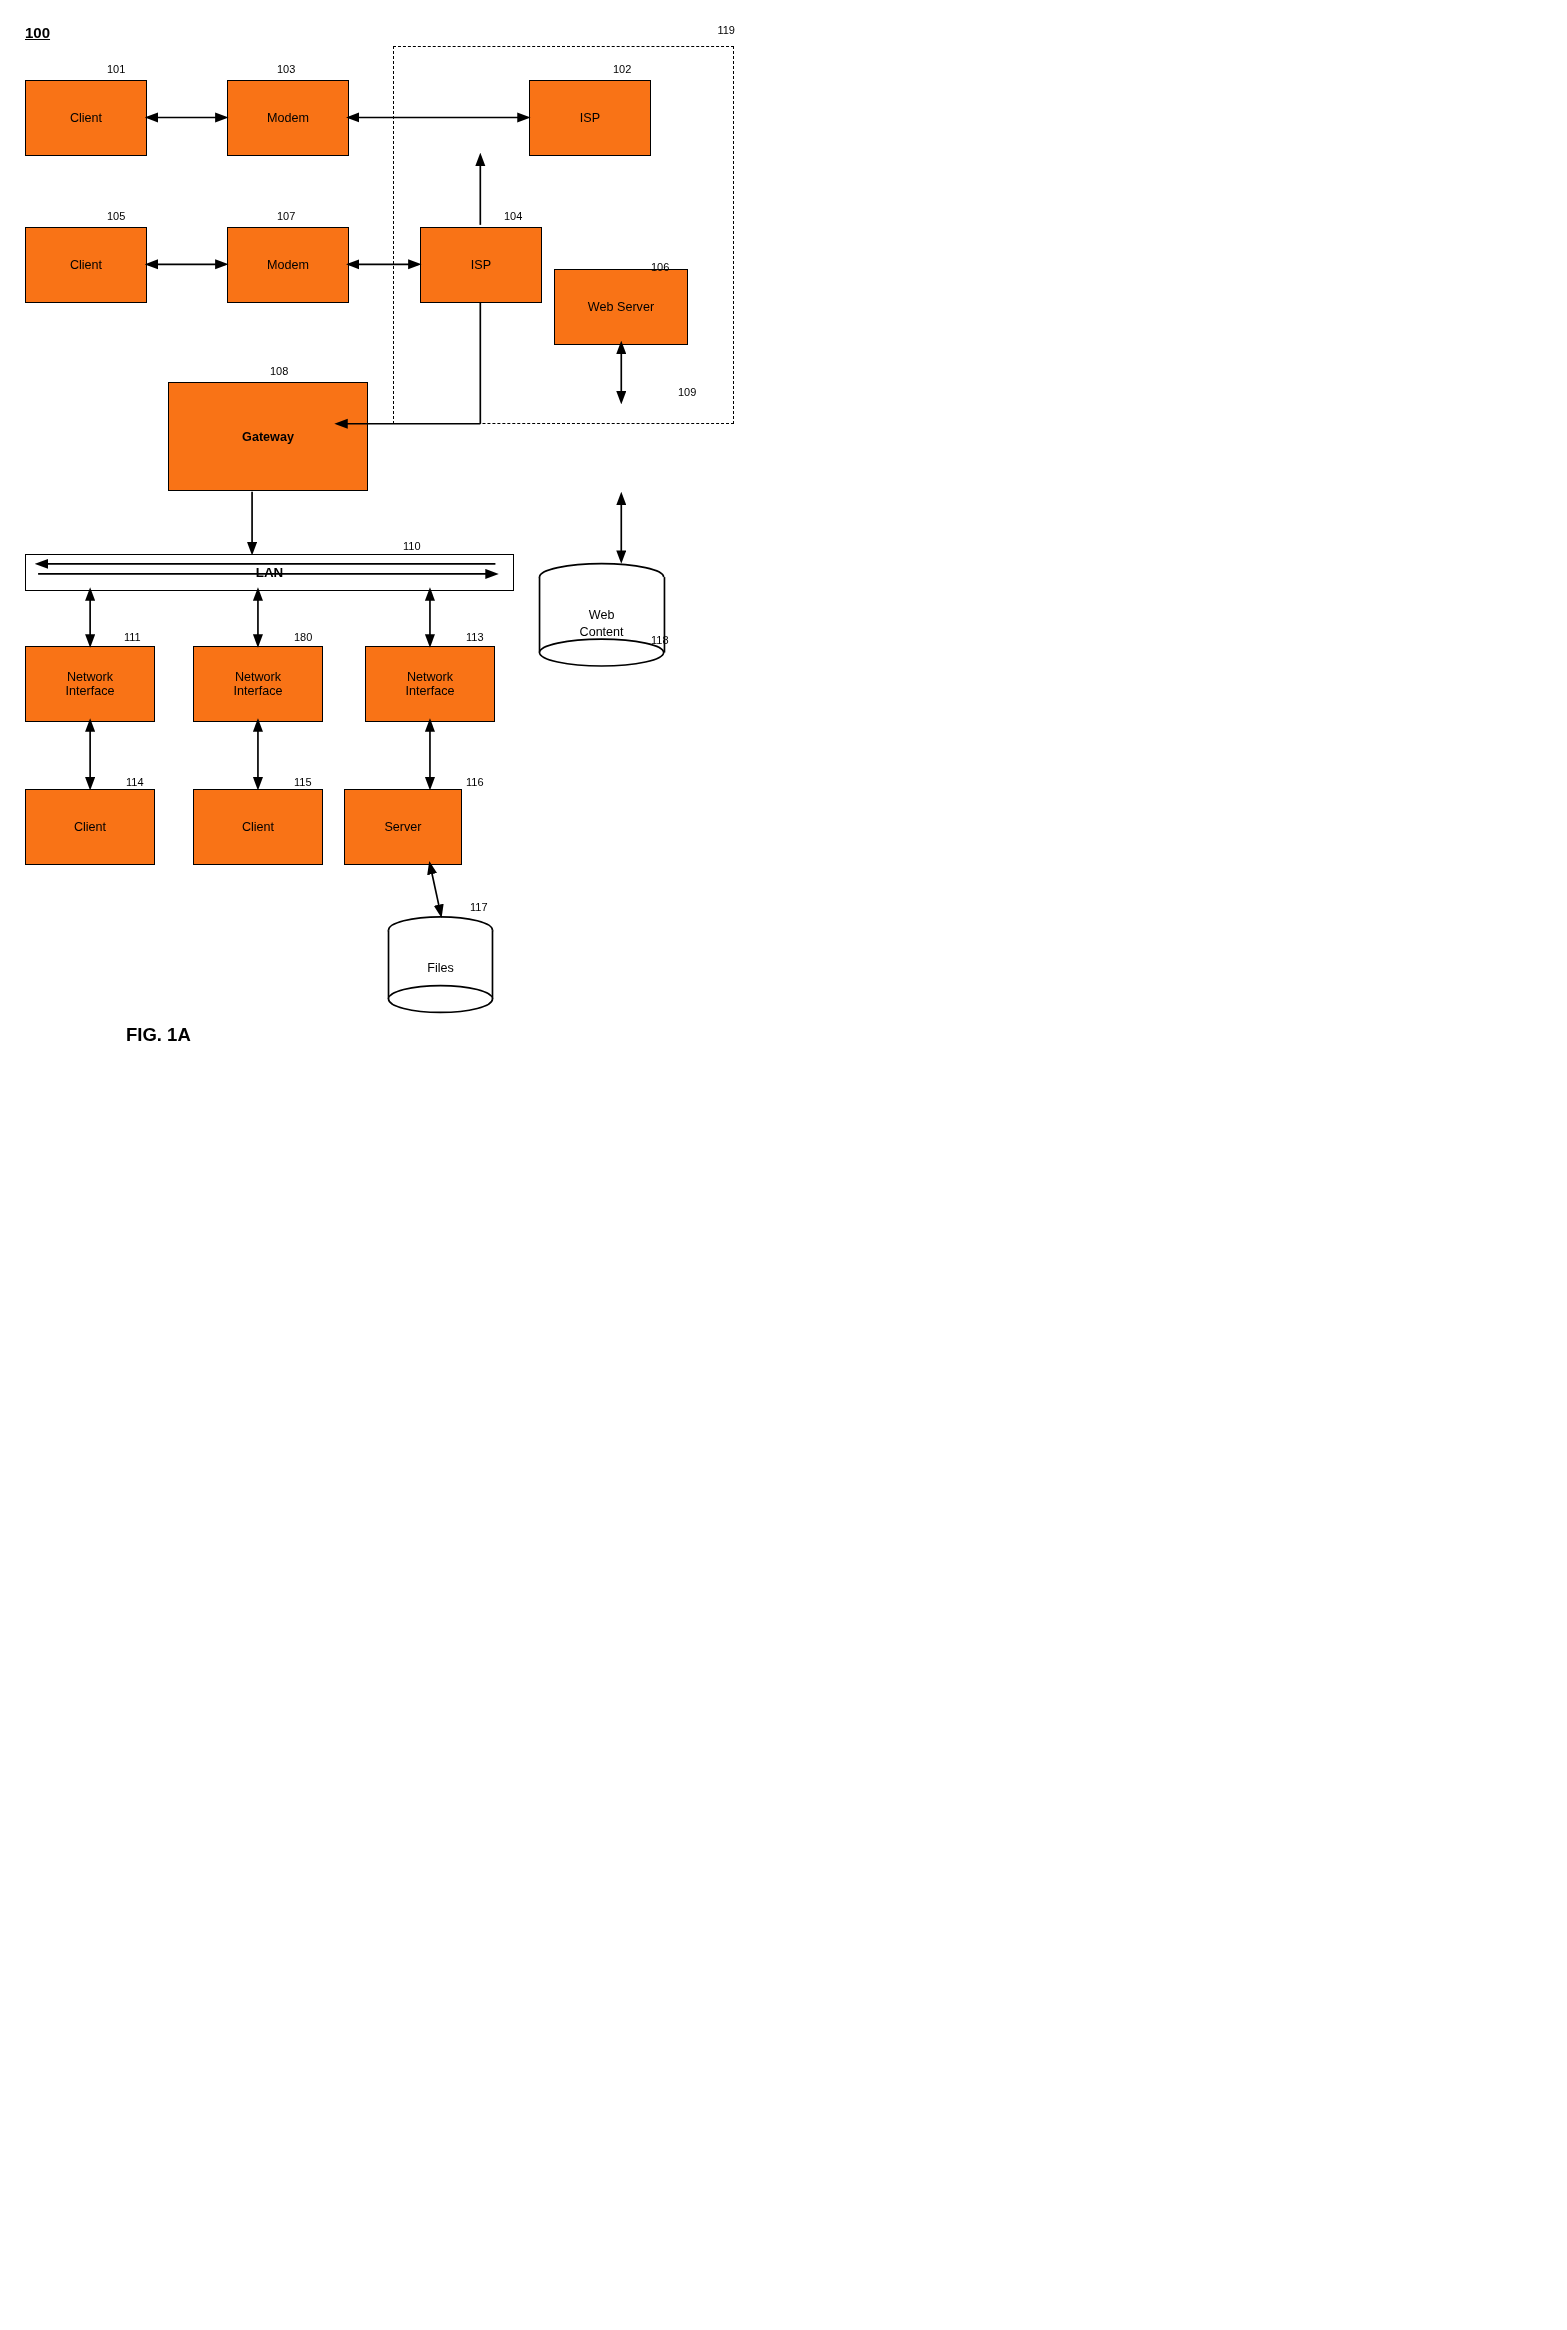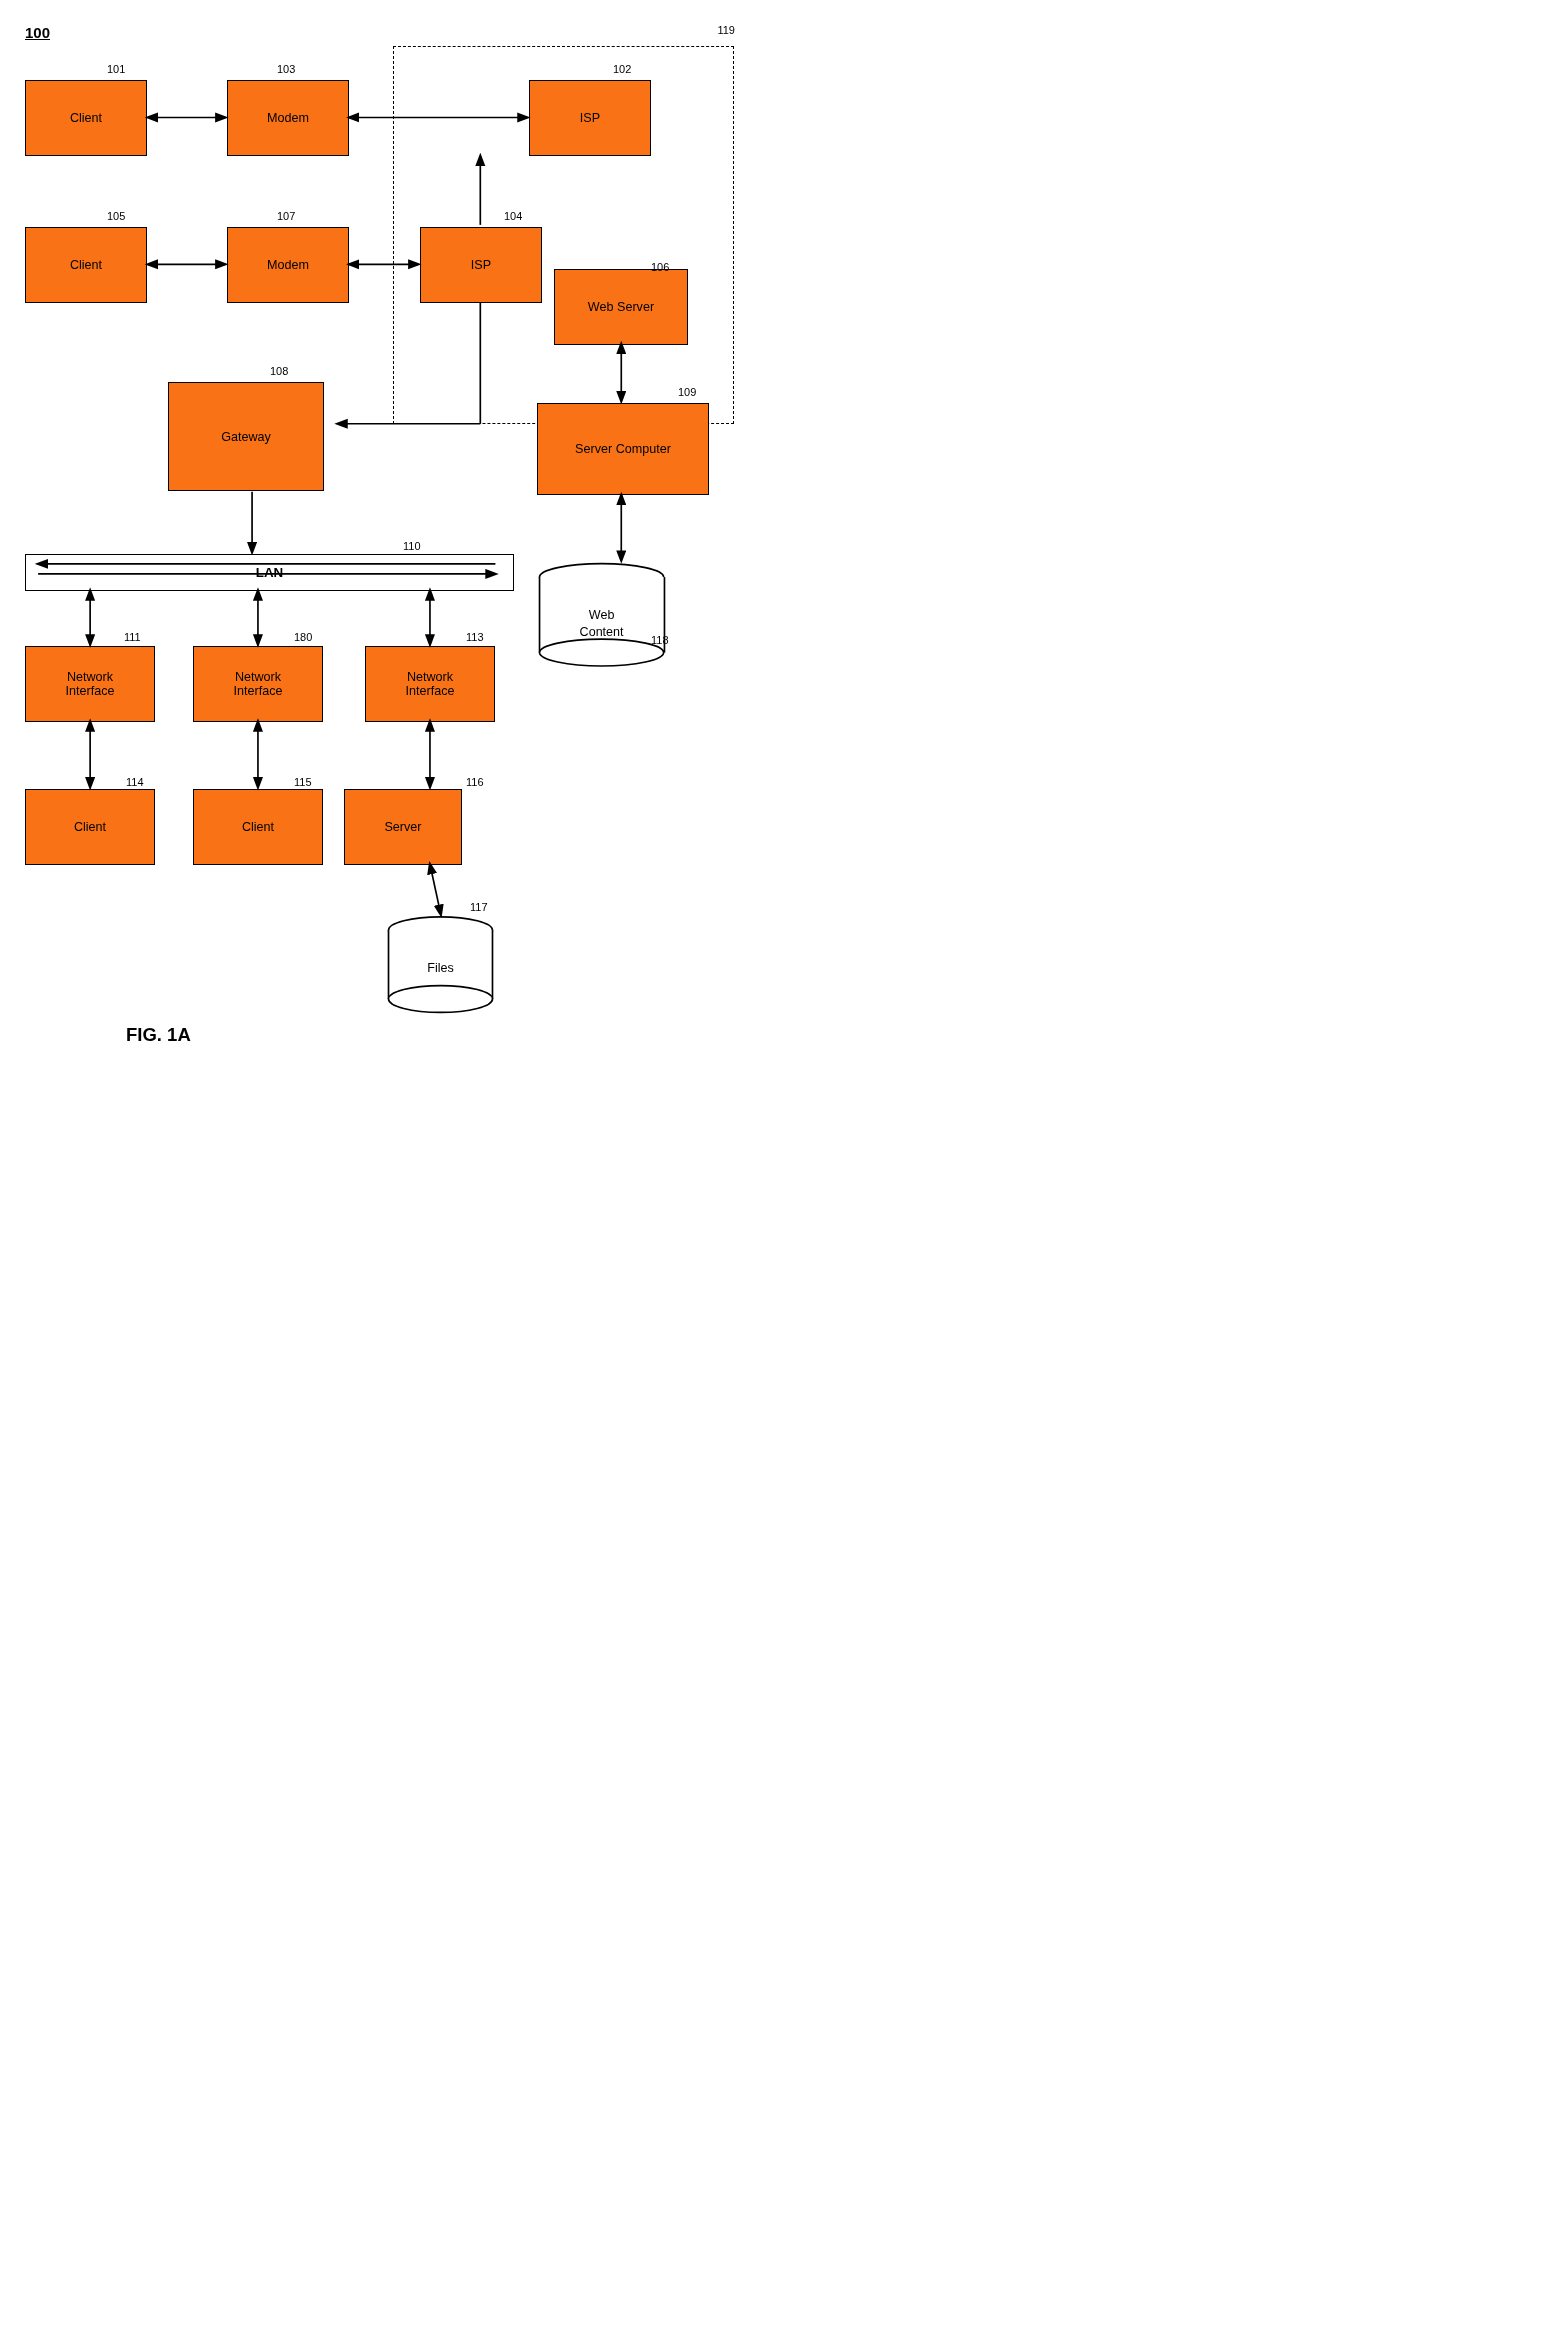--- a/index.html
+++ b/index.html
@@ -108,28 +108,25 @@
   <div class="box" style="left:420px; top:227px; width:122px; height:76px;">
     <span>ISP</span>
   </div>
   <div class="num-label" style="left:504px; top:210px;">104</div>
 
   <div class="box" style="left:554px; top:269px; width:134px; height:76px;">
     <span>Web Server</span>
   </div>
   <div class="num-label" style="left:651px; top:261px;">106</div>
 
-  <div class="box" style="left:168px; top:382px; width:156px; height:109px;">
+  <div class="box" style="left:168px; top:382px; width:200px; height:109px;font-weight:bold;">
     <span>Gateway</span>
   </div>
   <div class="num-label" style="left:270px; top:365px;">108</div>
 
-  <div class="box" style="left:537px; top:403px; width:172px; height:92px;">
-    <span>Server Computer</span>
-  </div>
   <div class="num-label" style="left:678px; top:386px;">109</div>
 
   <div style="position:absolute; left:25px; top:554px; width:489px; height:37px; background:#fff; border:1.7px solid #000; display:flex; align-items:center; justify-content:center; font-size:13.4px; font-weight:bold;">
     <span>LAN</span>
   </div>
   <div class="num-label" style="left:403px; top:540px;">110</div>
 
   <div class="box" style="left:25px; top:646px; width:130px; height:76px; text-align:center;">
     <span style="white-space:pre-line;">Network
 Interface</span>

